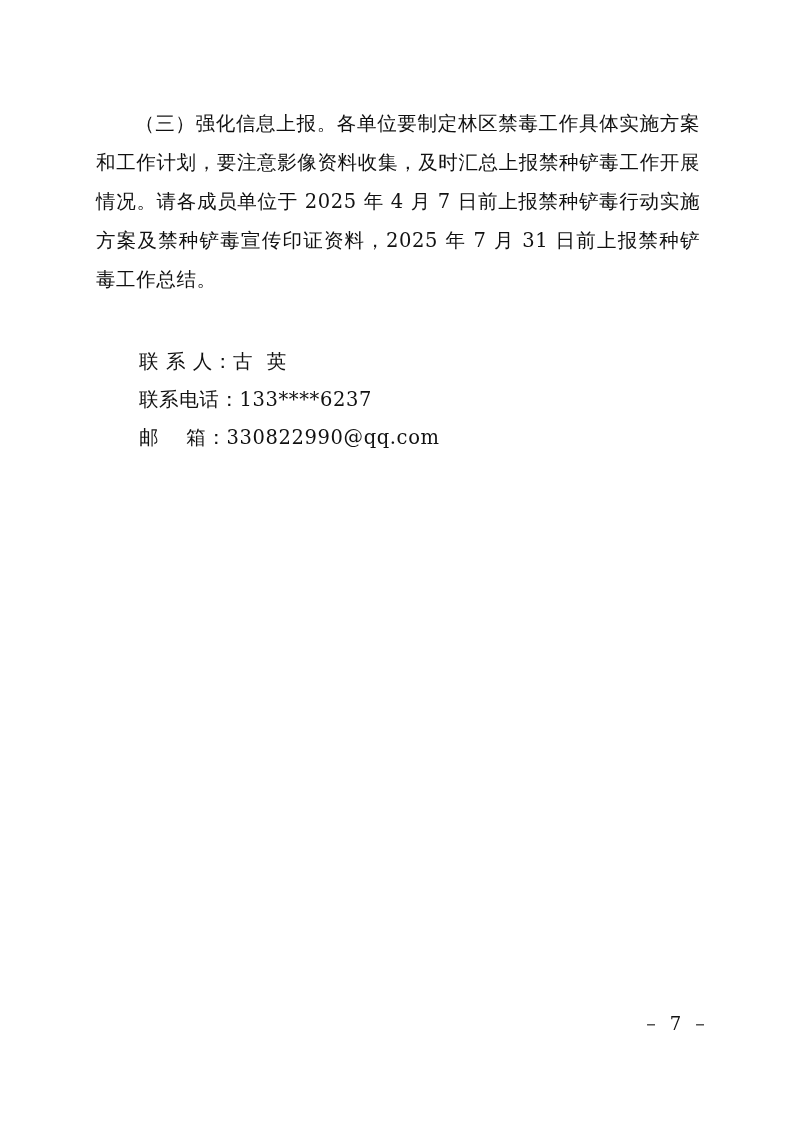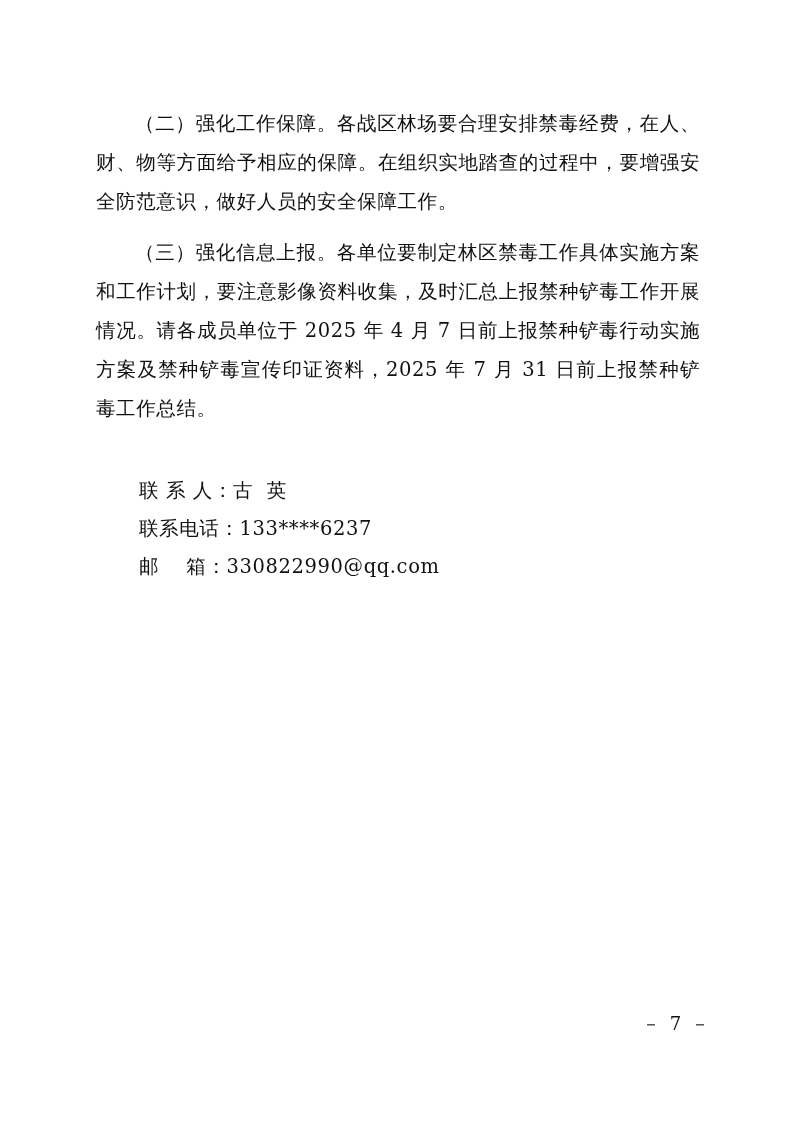--- a/index.html
+++ b/index.html
@@ -58,21 +58,20 @@
     letter-spacing: 2px;
     color: #111;
   }
 </style>
 </head>
 <body>
 
 <div class="page">
   <div class="content">
 
-    <p class="para">（二）强化工作保障。各战区林场要合理安排禁毒经费，在人、财、物等方面给予相应的保障。在组织实地踏查的过程中，要增强安全防范意识，做好人员的安全保障工作。</p>
 
     <p class="para">（三）强化信息上报。各单位要制定林区禁毒工作具体实施方案和工作计划，要注意影像资料收集，及时汇总上报禁种铲毒工作开展情况。请各成员单位于 2025 年 4 月 7 日前上报禁种铲毒行动实施方案及禁种铲毒宣传印证资料，2025 年 7 月 31 日前上报禁种铲毒工作总结。</p>
 
     <div class="contact-block">
       <div class="contact-line">联 系 人：古  英</div>
       <div class="contact-line">联系电话：133****6237</div>
       <div class="contact-line">邮    箱：330822990@qq.com</div>
     </div>
 
   </div>

